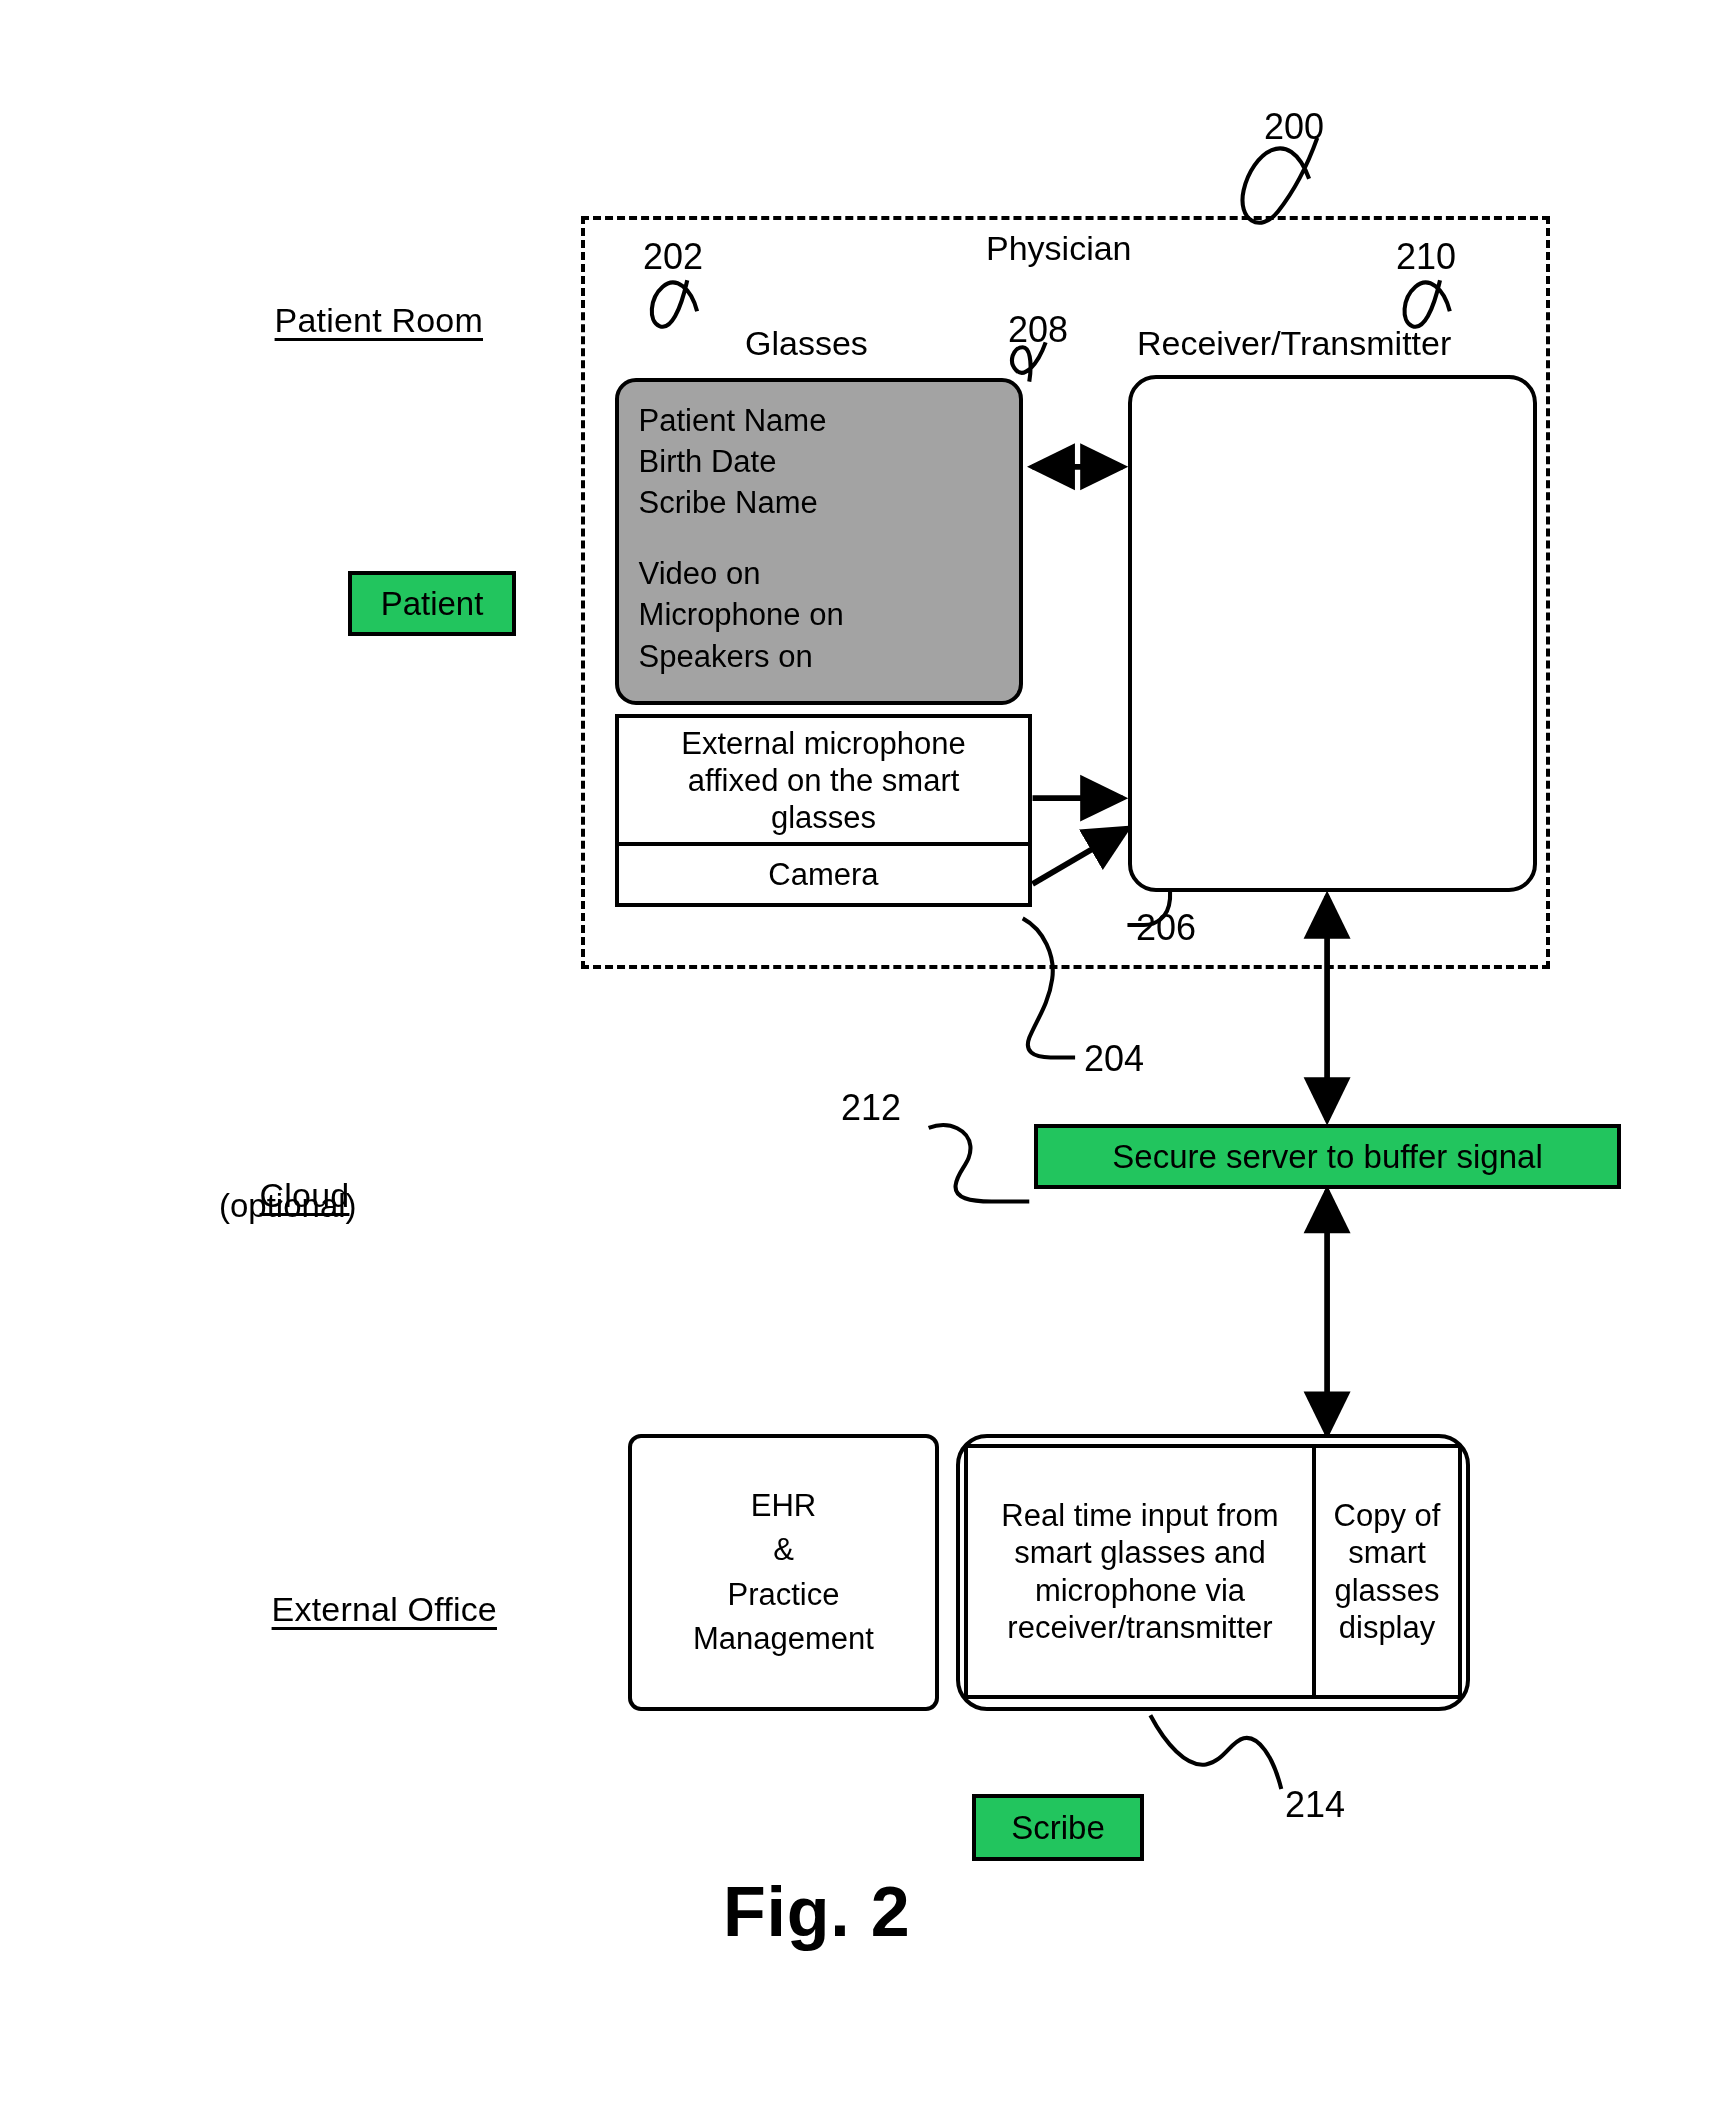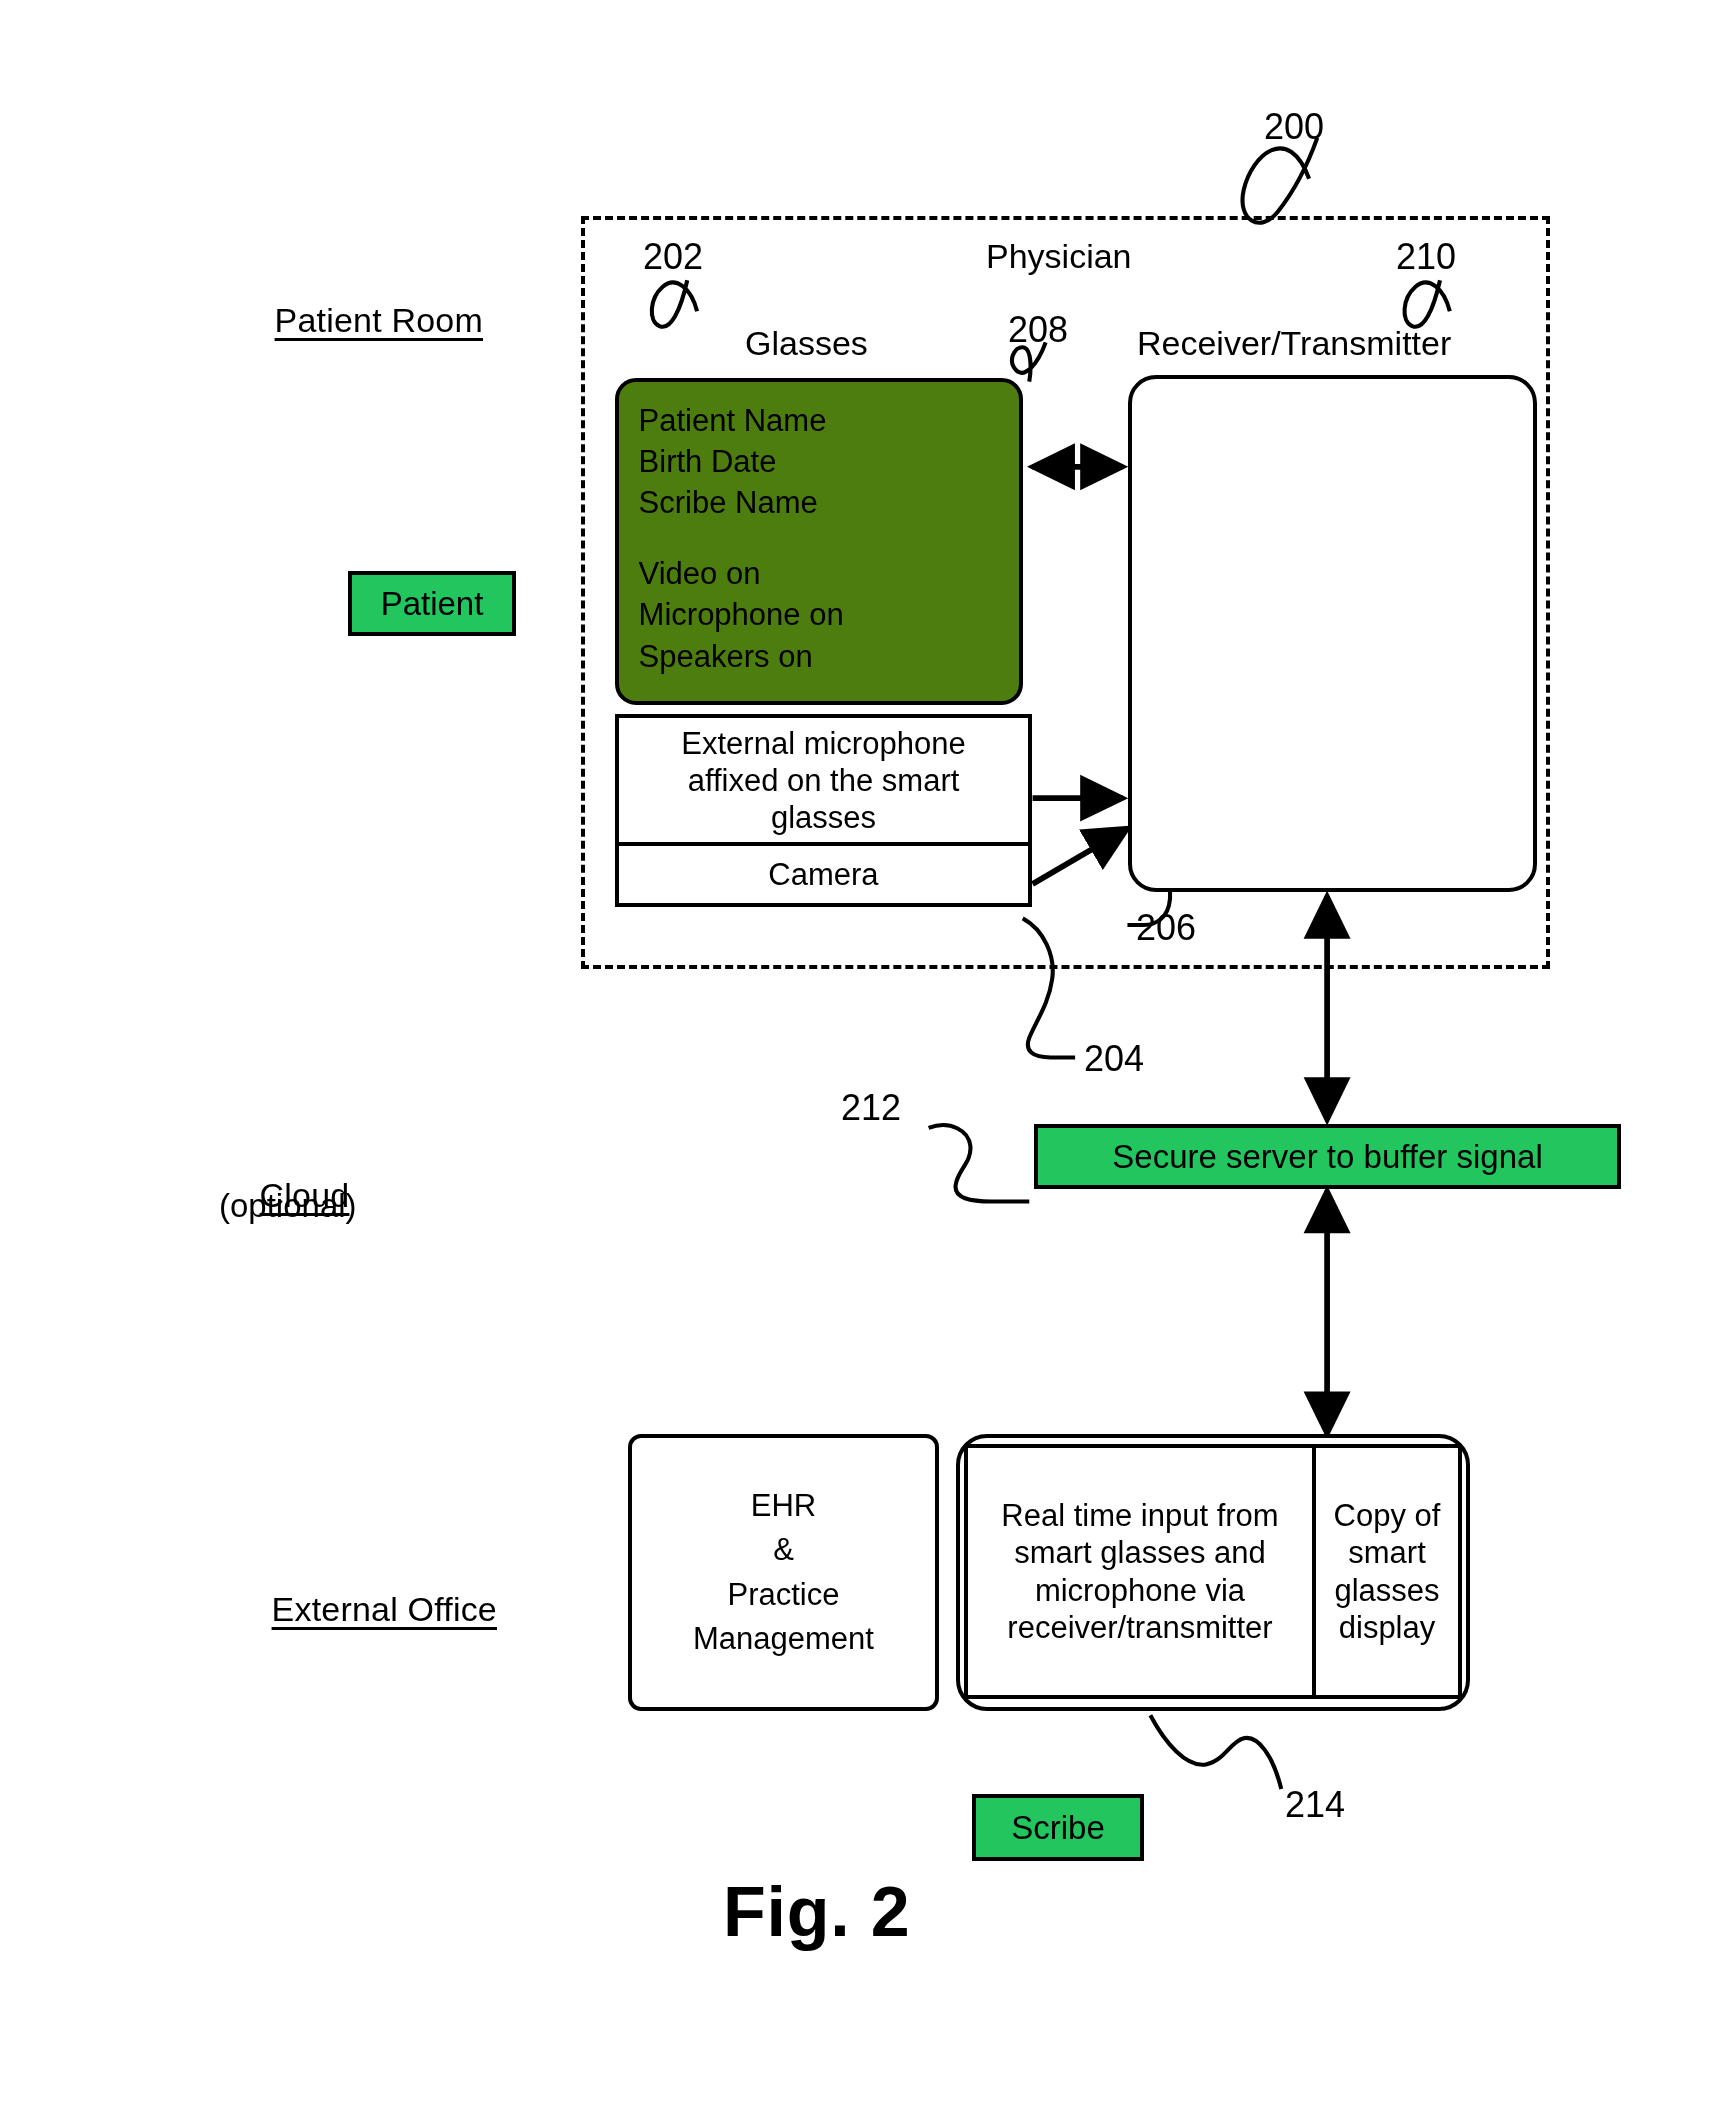--- a/index.html
+++ b/index.html
@@ -81,21 +81,21 @@
     text-align: center;
     font-size: 31px;
     line-height: 1.2;
   }
 
   .glass-display {
     position: absolute;
     box-sizing: border-box;
     border: 4.1px solid #000;
     border-radius: 21px;
-    background: #4d7c0f;
+    background: #a3a3a3;
     padding: 18px 0 0 19.6px;
     font-size: 31px;
     line-height: 1.33;
   }
 
   .rt-box {
     position: absolute;
     box-sizing: border-box;
     border: 4.9px solid #000;
     border-radius: 28px;
@@ -197,21 +197,21 @@
   <div class="txt ref-num" style="left:1008px; top:309px;">208</div>
 
   <div class="txt ref-num" style="left:1136px; top:907px;">206</div>
 
   <div class="txt ref-num" style="left:1084px; top:1038px;">204</div>
 
   <div class="txt ref-num" style="left:841px; top:1087px;">212</div>
 
   <div class="txt ref-num" style="left:1285px; top:1784px;">214</div>
 
-  <div class="txt heading" style="left:986px; top:237px;text-align:center;">Physician</div>
+  <div class="txt heading" style="left:986px; top:229px;text-align:center;">Physician</div>
 
   <div class="txt heading" style="left:745px; top:324px;">Glasses</div>
 
   <div class="txt heading" style="left:1137px; top:324px;">Receiver/Transmitter</div>
 
   <div class="plain-box" style="left:348px; top:571px; width:168px; height:65px;">
     <span>Patient</span>
   </div>
 
   <div class="glass-display" style="left:615px; top:378px; width:408px; height:327px;">

